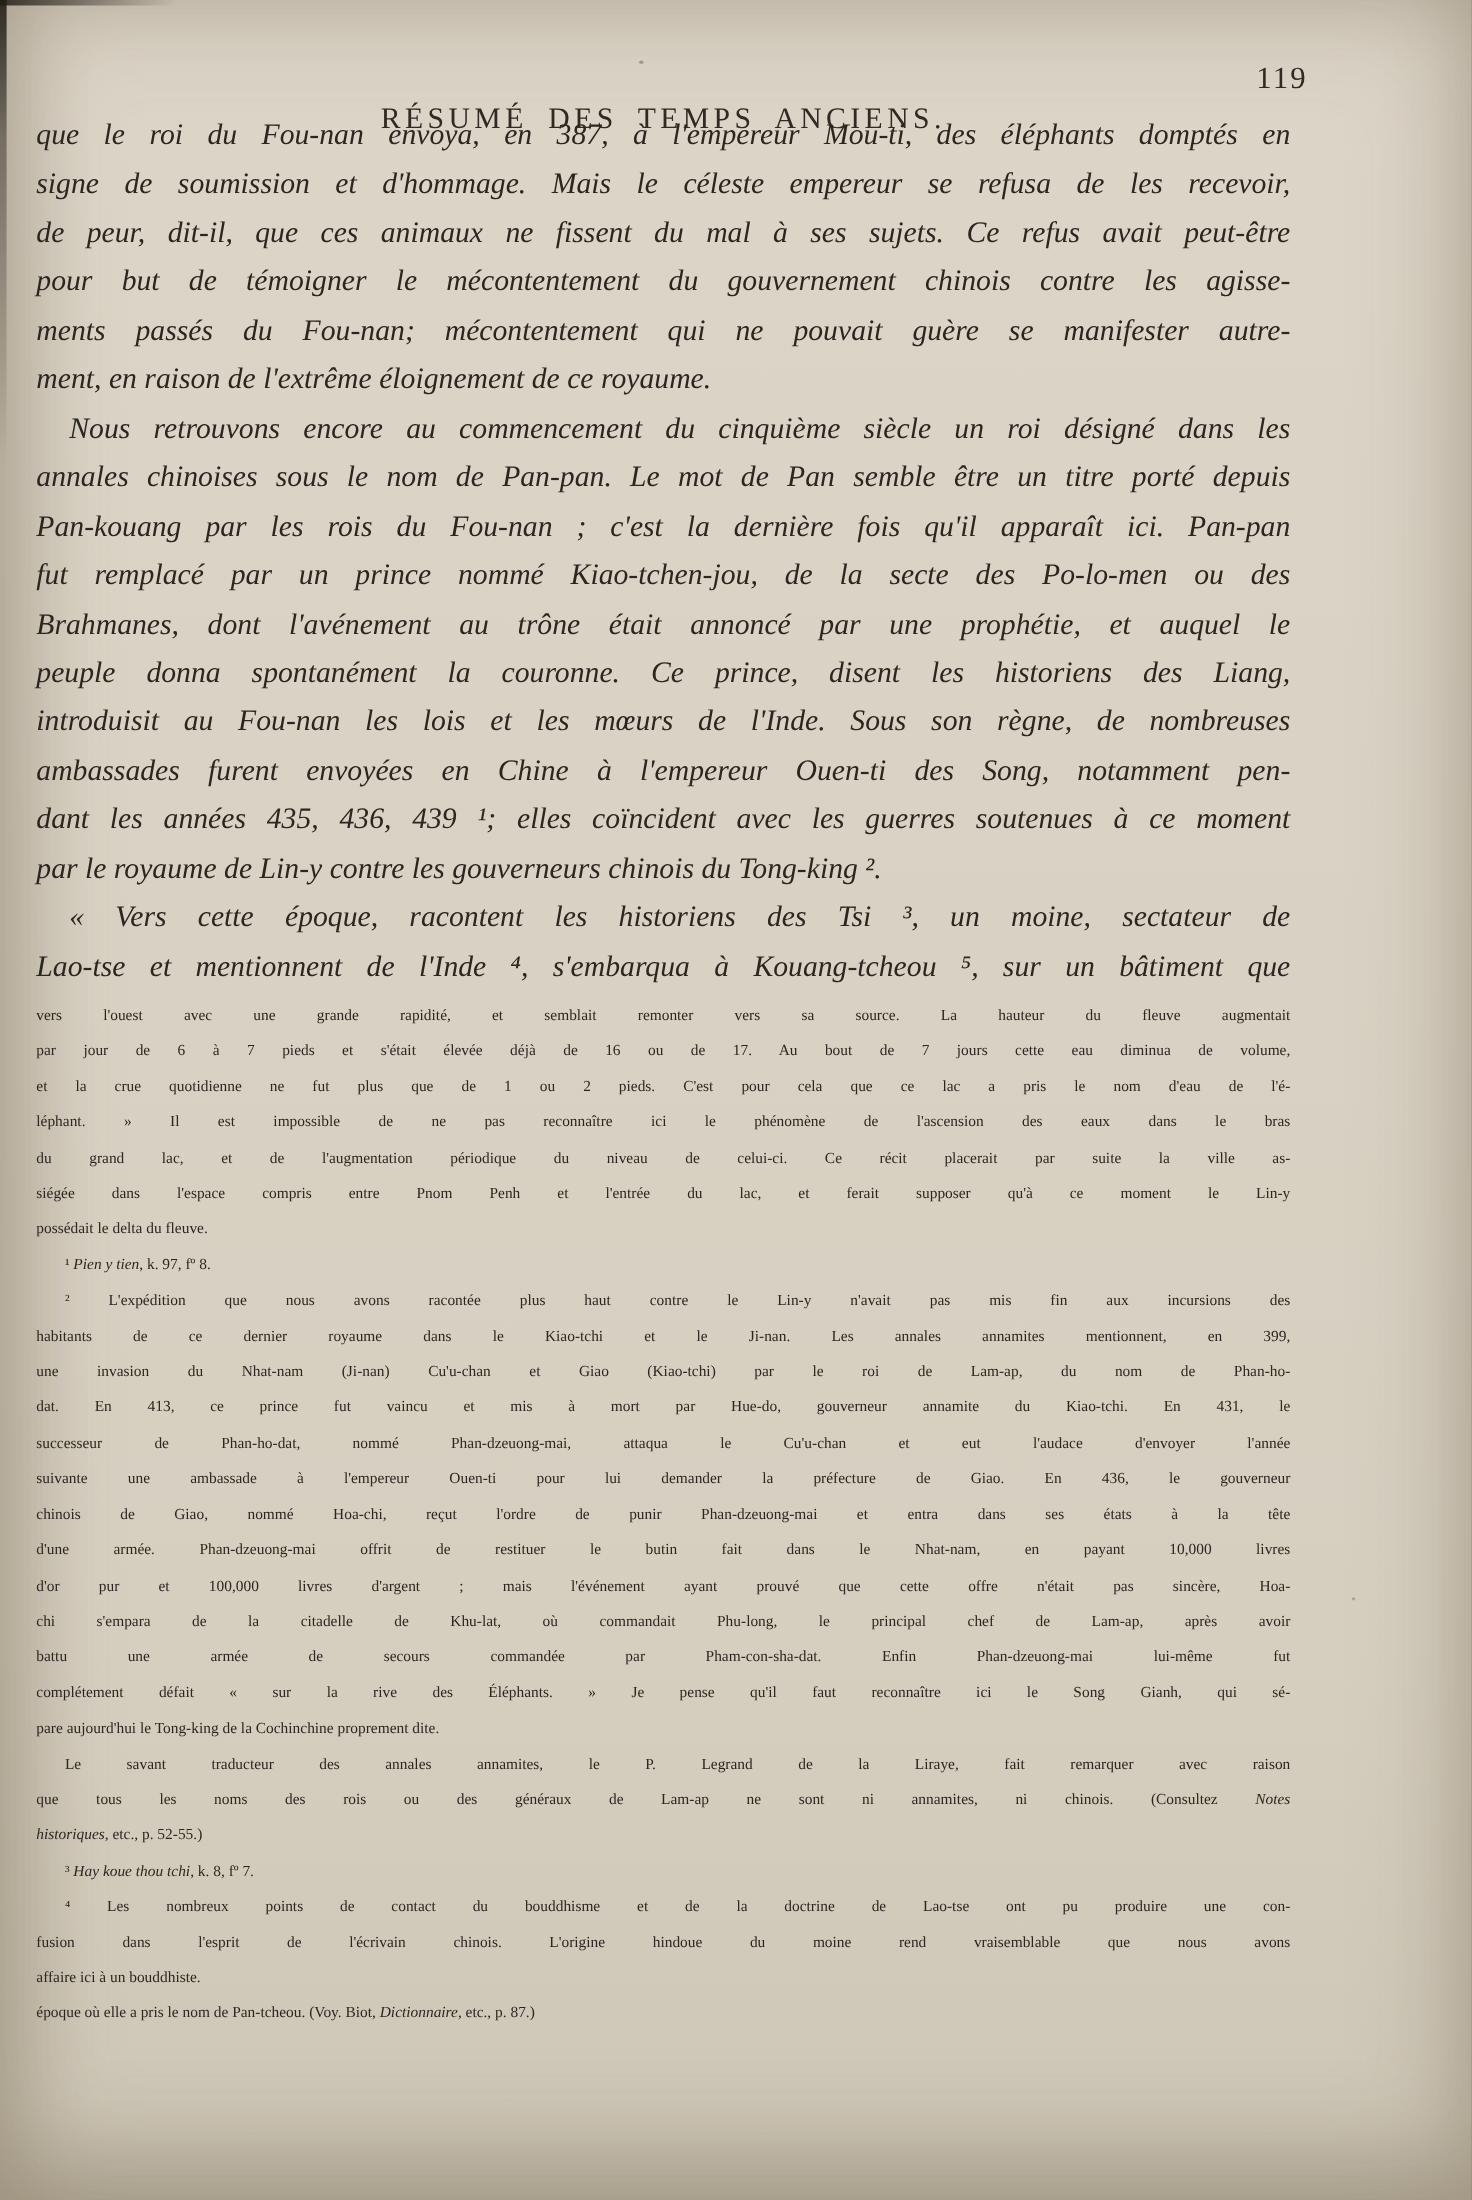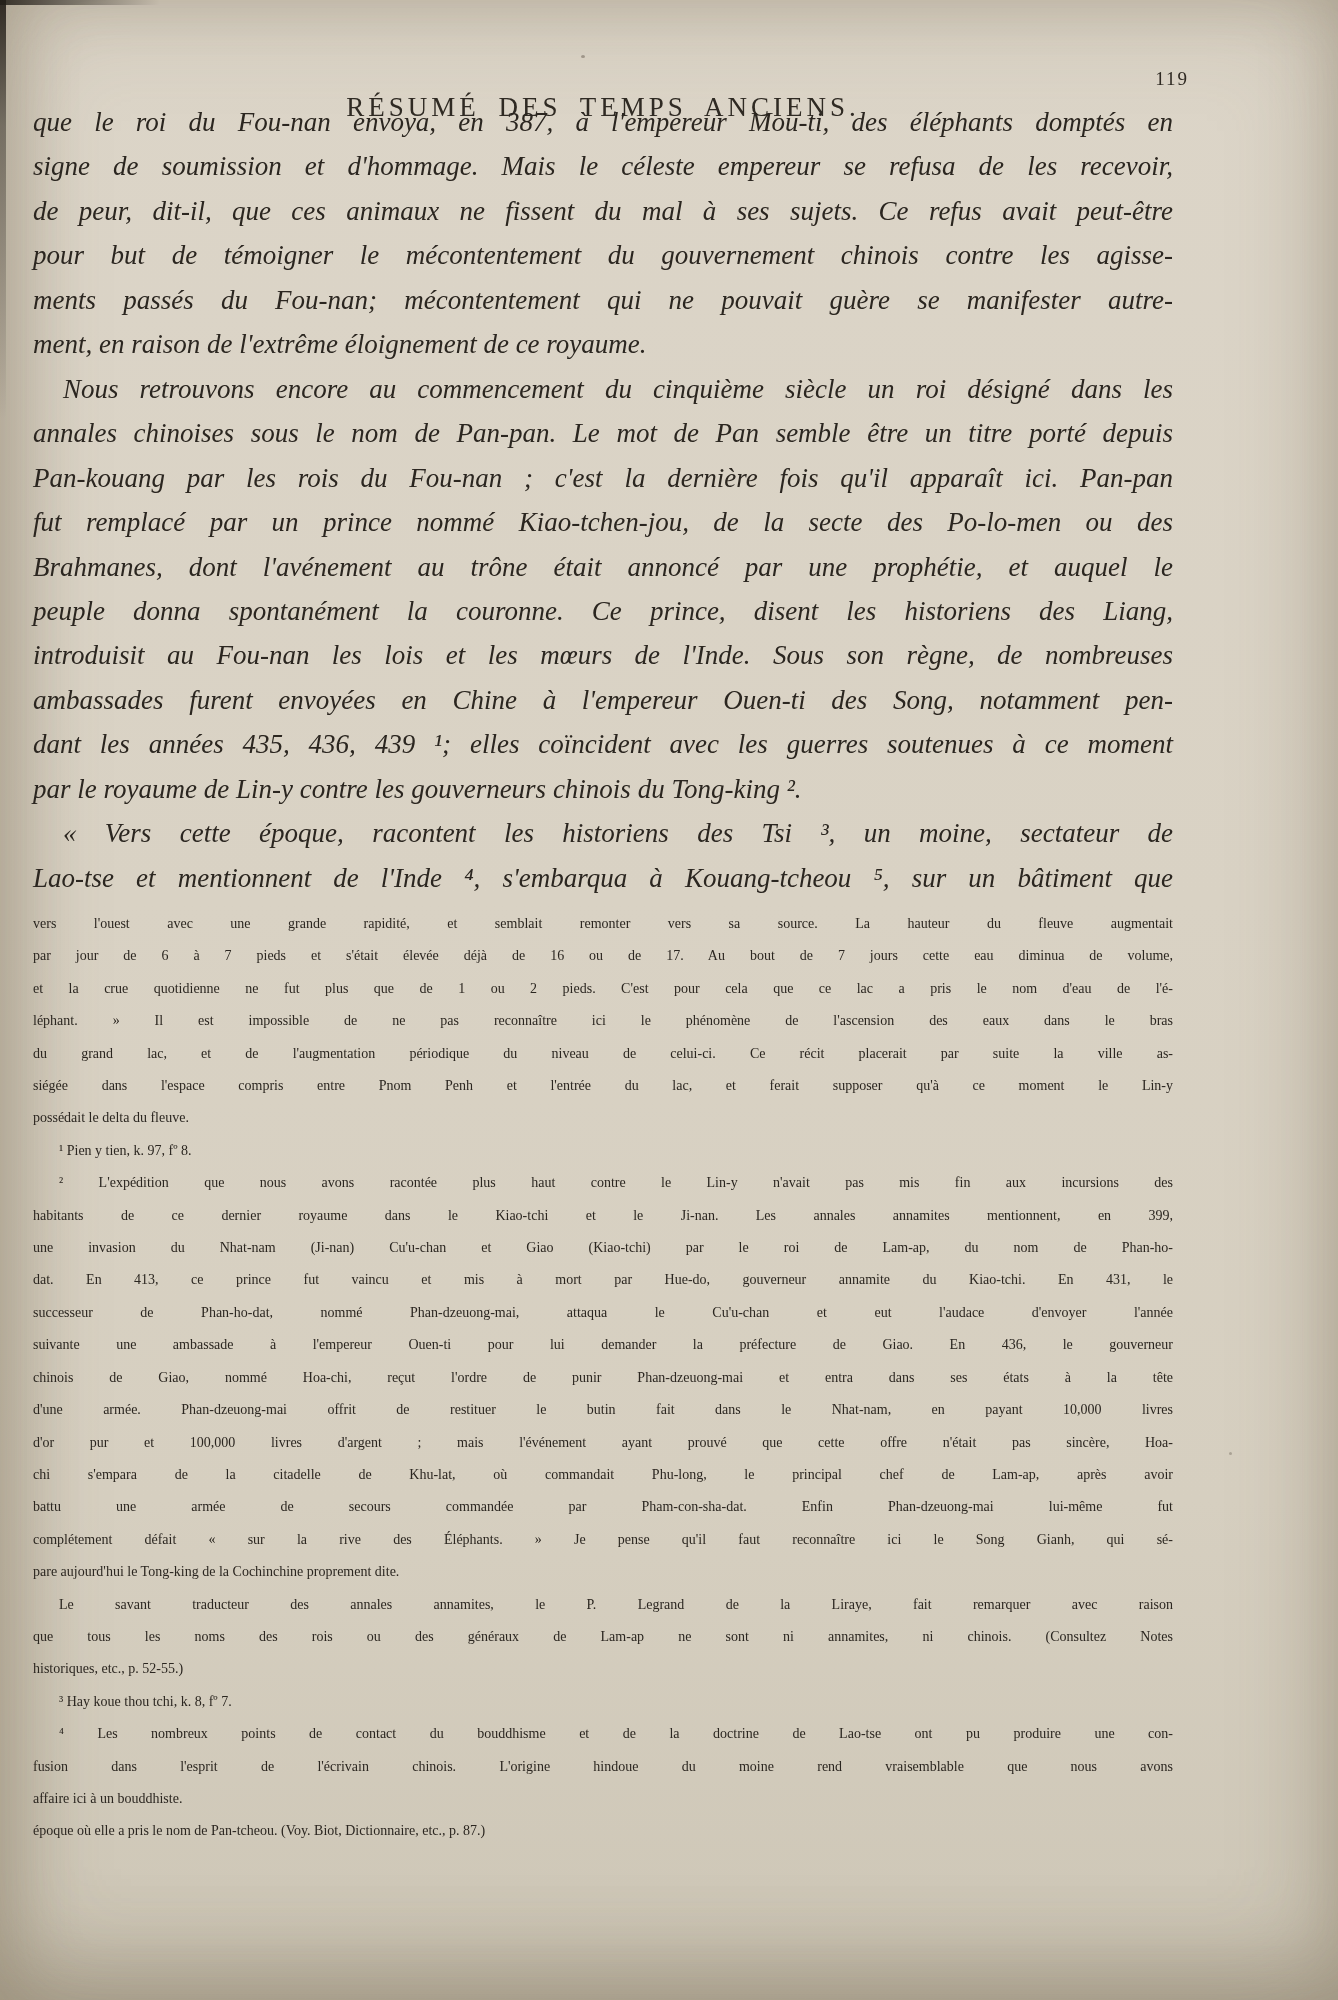--- a/index.html
+++ b/index.html
@@ -15,32 +15,32 @@
   }
   .edge-left{position:absolute;left:0;top:0;width:6px;height:420px;
     background:linear-gradient(180deg,rgba(35,30,24,.9) 0%,rgba(35,30,24,.45) 30%,rgba(35,30,24,0) 100%);}
   .edge-top{position:absolute;left:0;top:0;height:5px;width:160px;
     background:linear-gradient(90deg,rgba(35,30,24,.85) 0%,rgba(35,30,24,0) 100%);}
   .speck{position:absolute;left:581px;top:55px;width:4px;height:3px;border-radius:50%;background:rgba(90,80,68,.45);}
   .speck2{position:absolute;left:1229px;top:1452px;width:3px;height:3px;border-radius:50%;background:rgba(90,80,68,.35);}
 
   .header{position:absolute;left:33px;top:54px;width:1140px;height:36px;}
   .htitle{display:block;text-align:center;font-size:27px;letter-spacing:4px;word-spacing:8px;color:#2f2a23;margin-top:38px;}
-  .pagenum{position:absolute;right:-16px;top:2px;font-size:19px;letter-spacing:2px;color:#2f2a23;margin-top:12px;}
+  .pagenum{position:absolute;right:-16px;top:2px;font-size:28px;letter-spacing:2px;color:#2f2a23;}
 
   .bodytext{position:absolute;left:33px;top:100px;width:1140px;font-size:27px;}
   .bodytext .ln{line-height:44.45px;white-space:normal;font-style:italic;}
   .fnotes{position:absolute;left:33px;top:908px;width:1140px;font-size:14px;}
   .fnotes .ln{line-height:32.4px;}
 
   .j{text-align:justify;text-align-last:justify;}
   .e{text-align:left;text-align-last:left;}
   .in{text-indent:30px;}
   .fin{text-indent:26px;}
-  .it{}
+  .it{font-style:italic;}
 </style>
 </head>
 <body>
 
 <div class="page">
 
   <div class="edge-left"></div>
   <div class="edge-top"></div>
   <div class="speck"></div>
   <div class="speck2"></div>

